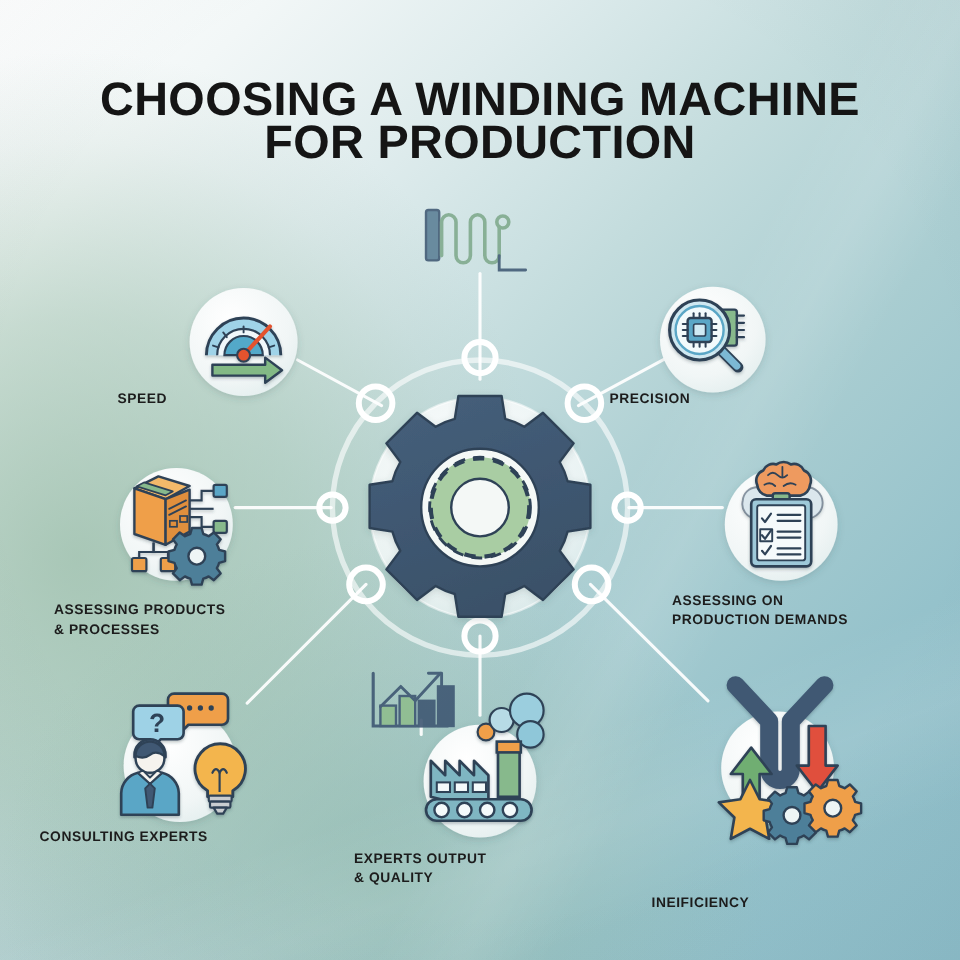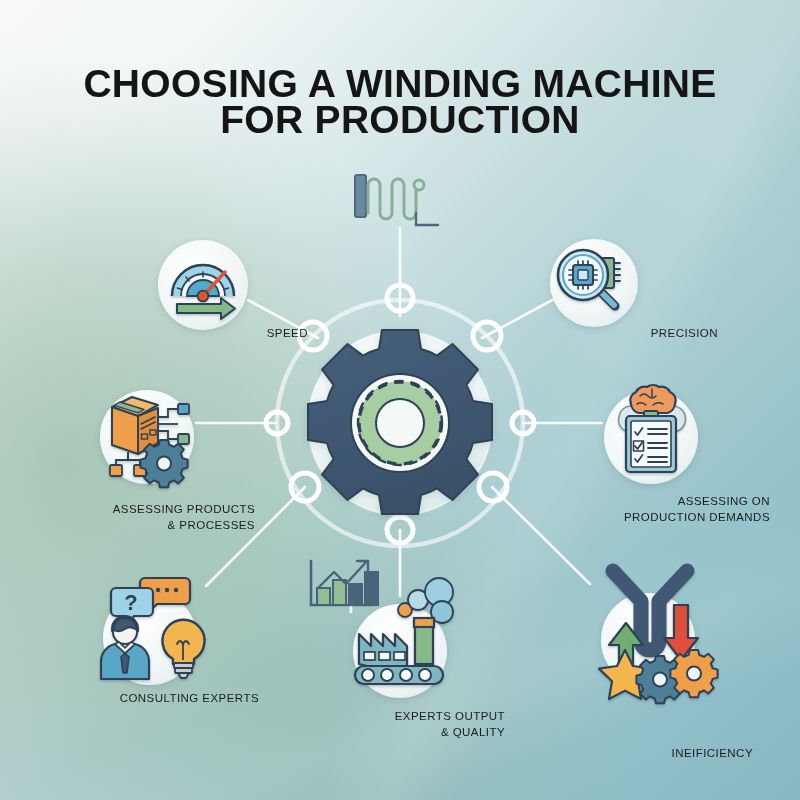--- a/index.html
+++ b/index.html
@@ -45,22 +45,22 @@
     font-size:39px; font-weight:bold; color:#151515;
     letter-spacing:0.3px; line-height:36px;
   }
 
   
   #stage{ position:absolute; inset:0; z-index:10; }
 
   
   .node-label{
     position:absolute; z-index:45;
-    text-align:right;
-    font-size:11.5px; font-weight:normal; color:#1c1c1c;
+    text-align:left;
+    font-size:11.5px; font-weight:bold; color:#1c1c1c;
     letter-spacing:0.45px; line-height:15.5px;
     width:210px;
   }
   .node-label span{ display:block; }
 </style>
 </head>
 <body>
 
 <div id="bg-base"></div>
 <div id="bg-green"></div>
@@ -348,21 +348,21 @@
 <div class="node-label" style="left:45px; top:502px;">
   <span>ASSESSING PRODUCTS</span>
   <span>&amp; PROCESSES</span>
 </div>
 
 <div class="node-label" style="left:560px; top:494px;">
   <span>ASSESSING ON</span>
   <span>PRODUCTION DEMANDS</span>
 </div>
 
-<div class="node-label" style="left:49px; top:691px;">
+<div class="node-label" style="left:33px; top:691px;">
   <span>CONSULTING EXPERTS</span>
 </div>
 
 <div class="node-label" style="left:295px; top:709px;">
   <span>EXPERTS OUTPUT</span>
   <span>&amp; QUALITY</span>
 </div>
 
 <div class="node-label" style="left:543px; top:746px;">
   <span>INEIFICIENCY</span>

